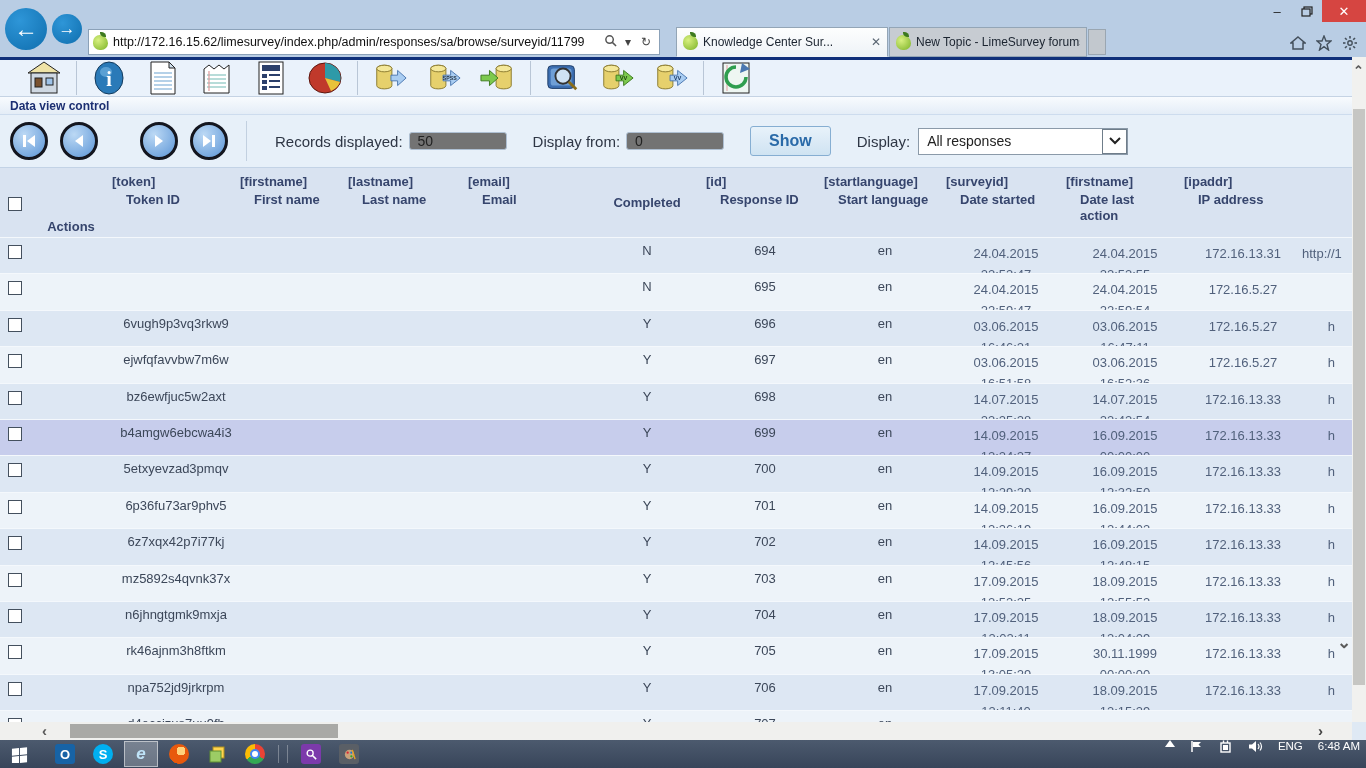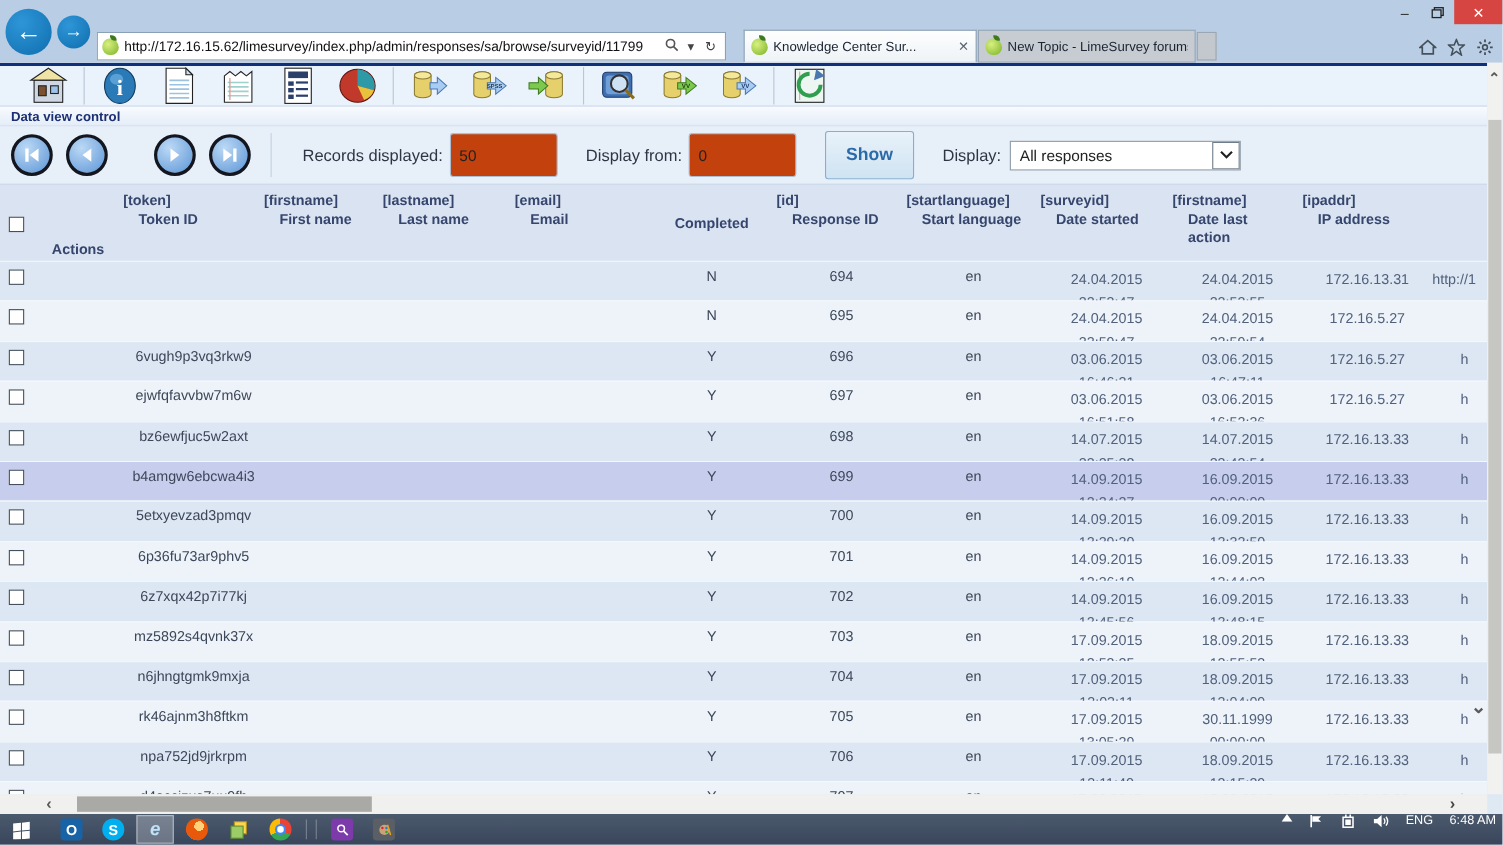--- a/index.html
+++ b/index.html
@@ -37,22 +37,22 @@
   .tgroup { display:flex; align-items:center; gap:18px; padding:0 14px; }
   .tgroup + .tgroup { border-left:1px solid #b9c6d6; }
   .ticon { width:36px; height:34px; display:flex; align-items:center; justify-content:center; }
   .ticon svg { display:block; }
 
   .dataview { height:18px; background:linear-gradient(#f8fbfe,#e4edf7); border-bottom:1px solid #cddcee; padding:2px 10px 0; font-size:12px; font-weight:bold; color:#1c2f72; }
   .controls { height:53px; background:#e7f0f9; border-bottom:1px solid #c3d3e6; display:flex; align-items:center; }
   .pagebtn { width:38px; height:38px; border-radius:50%; border:3px solid #14161f; background:radial-gradient(circle at 35% 30%, #bcd9f5, #5c95d6); display:flex; align-items:center; justify-content:center; }
   .pagebtn svg { display:block; }
   .ctl-label { font-size:15px; color:#2e3645; }
-  .ctl-input { height:40px; background:#c2410c; border:1px solid #aebfd2; border-radius:3px; font-size:14px; color:#222; padding:0 8px; font-family:"Liberation Sans",sans-serif; }
-  .showbtn { height:44px; padding:0 18px; background:linear-gradient(#e8f2fa,#cfe3f2); border:1px solid #86aed2; border-radius:3px; font-size:16px; font-weight:bold; color:#2a6aa8; }
+  .ctl-input { height:18px; background:#737373; border:1px solid #aebfd2; border-radius:3px; font-size:14px; color:#222; padding:0 8px; font-family:"Liberation Sans",sans-serif; }
+  .showbtn { height:30px; padding:0 18px; background:linear-gradient(#e8f2fa,#cfe3f2); border:1px solid #86aed2; border-radius:3px; font-size:16px; font-weight:bold; color:#2a6aa8; }
   .selectbox { width:210px; height:27px; background:#fff; border:1px solid #8b9aa9; display:flex; align-items:center; }
   .selectbox .selval { flex:1; font-size:14px; color:#222; padding-left:8px; }
   .selectbox .selarrow { width:25px; height:25px; border:1px solid #6f7d8a; margin-right:0; display:flex; align-items:center; justify-content:center; background:#fff; }
 
   
   .thead { height:69px; background:#d9e3f1; display:flex; font-size:13px; font-weight:bold; color:#36456d; }
   .hcell { padding-top:6px; line-height:16px; }
   .hcell.vcenter { display:flex; align-items:center; justify-content:center; padding-top:0; }
   .rows { height:486px; overflow:hidden; }
   .trow { height:36.4px; display:flex; background:#dde7f3; border-top:1px solid #f4f8fc; overflow:hidden; }

